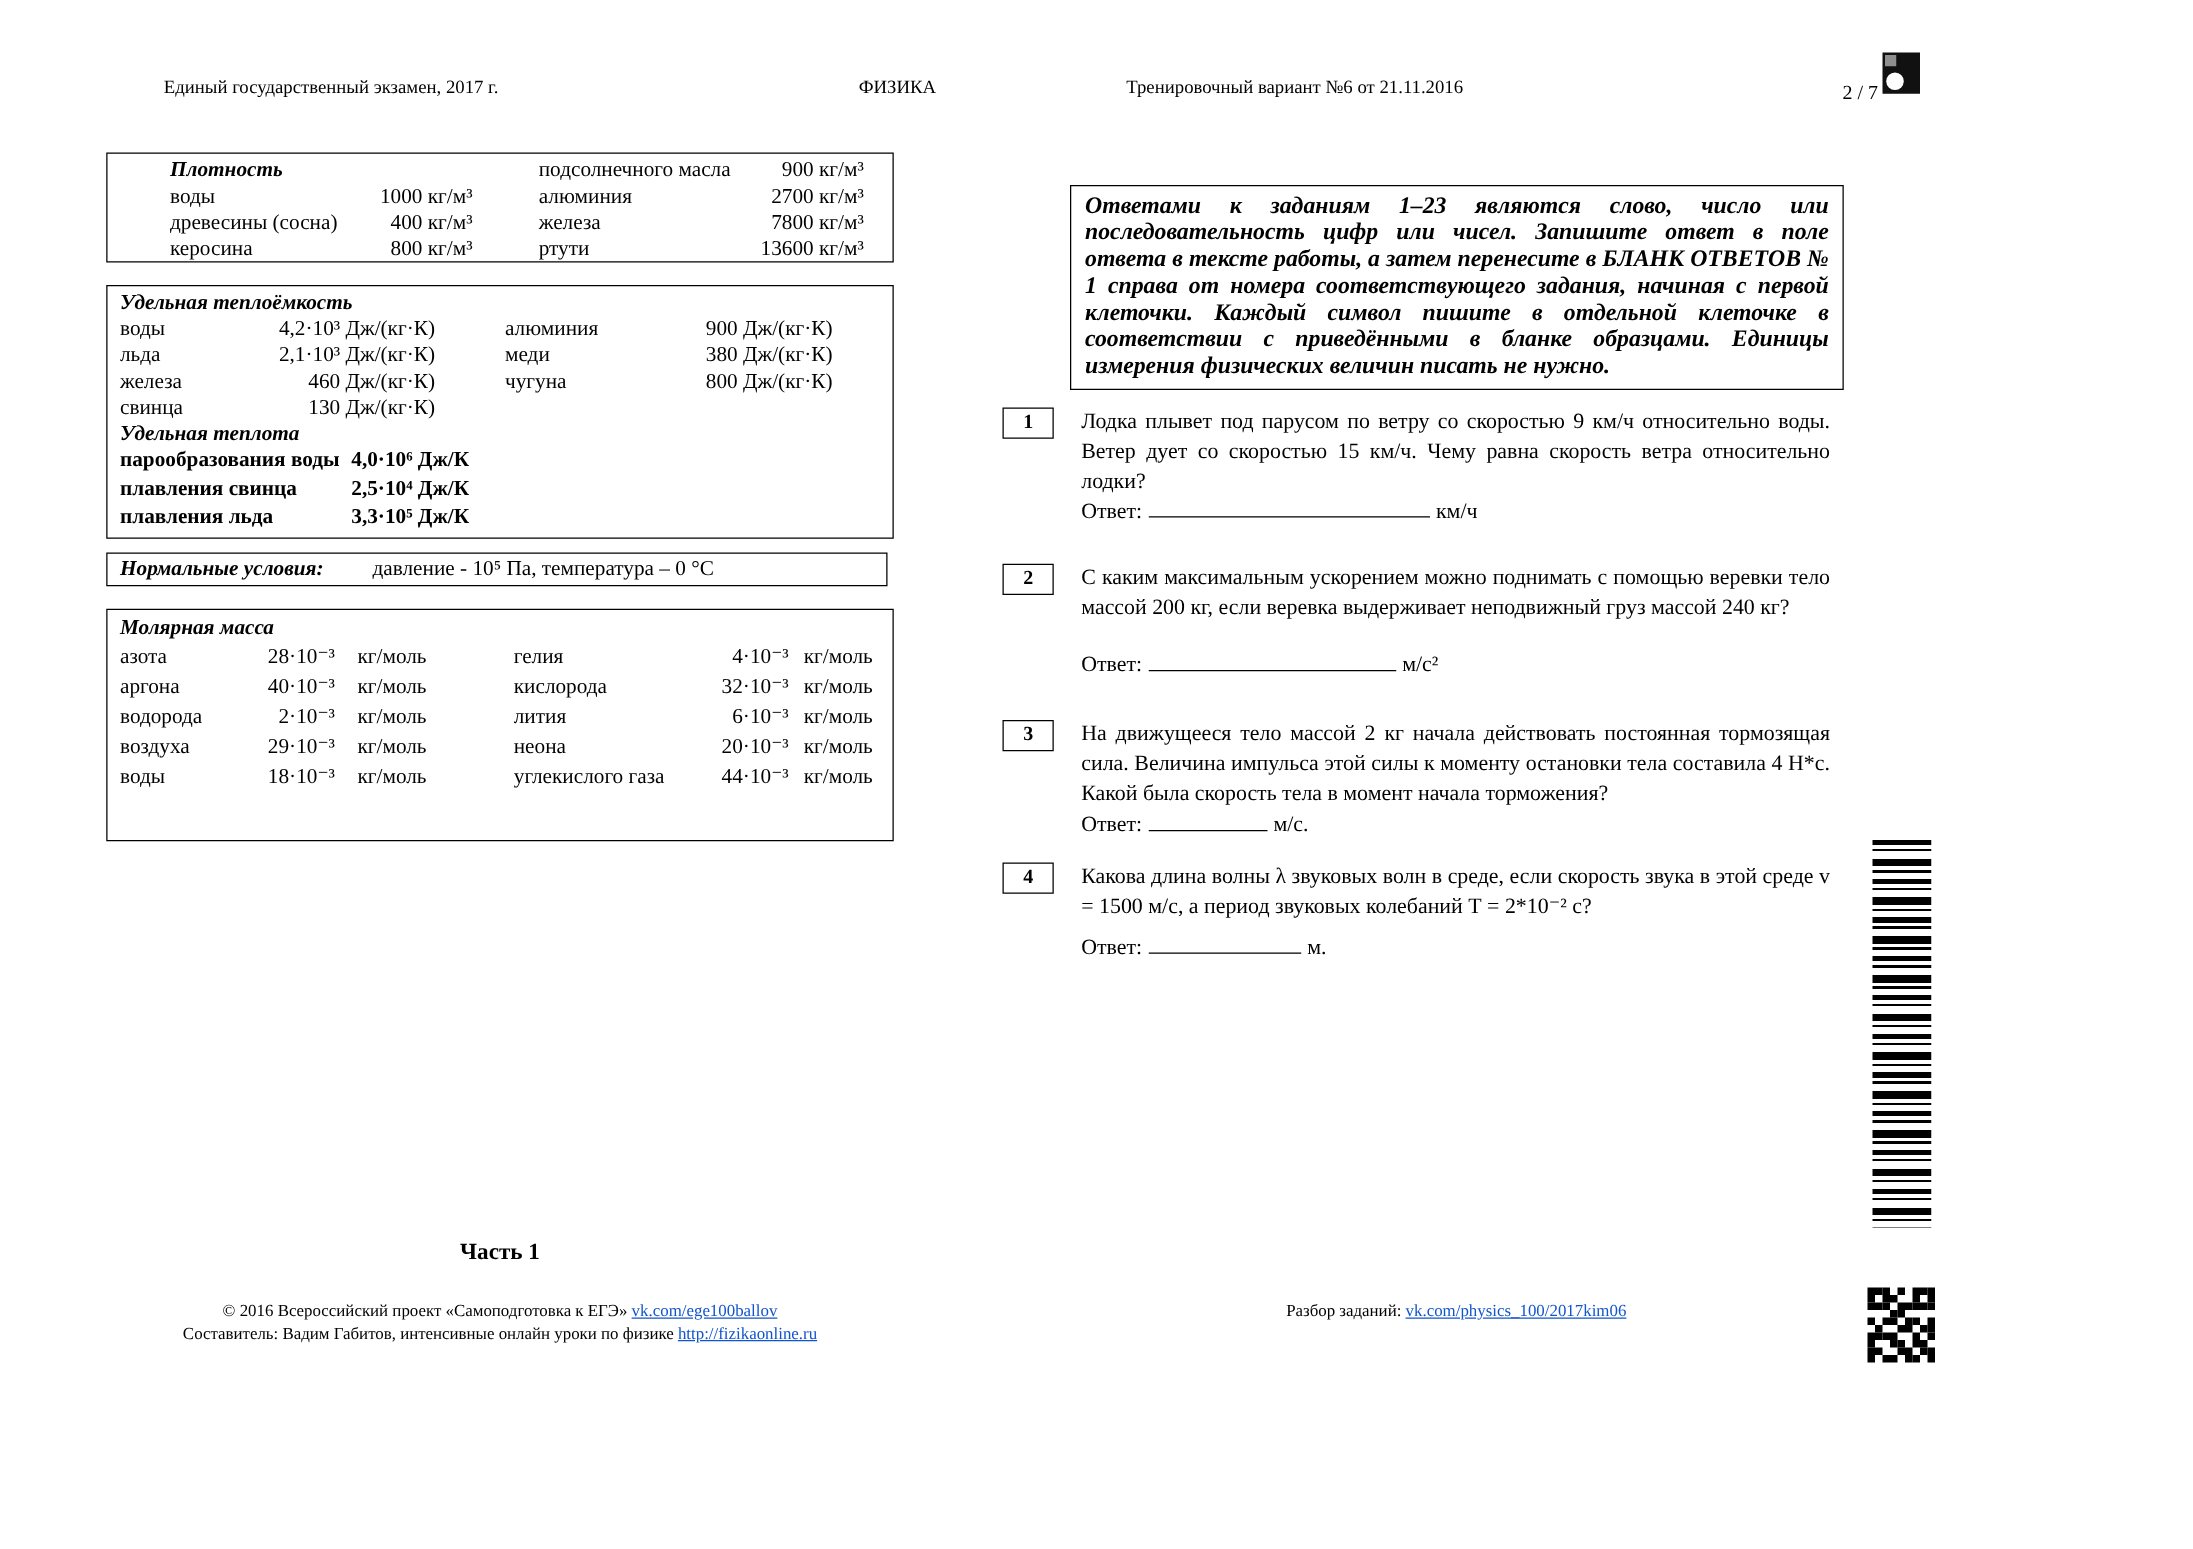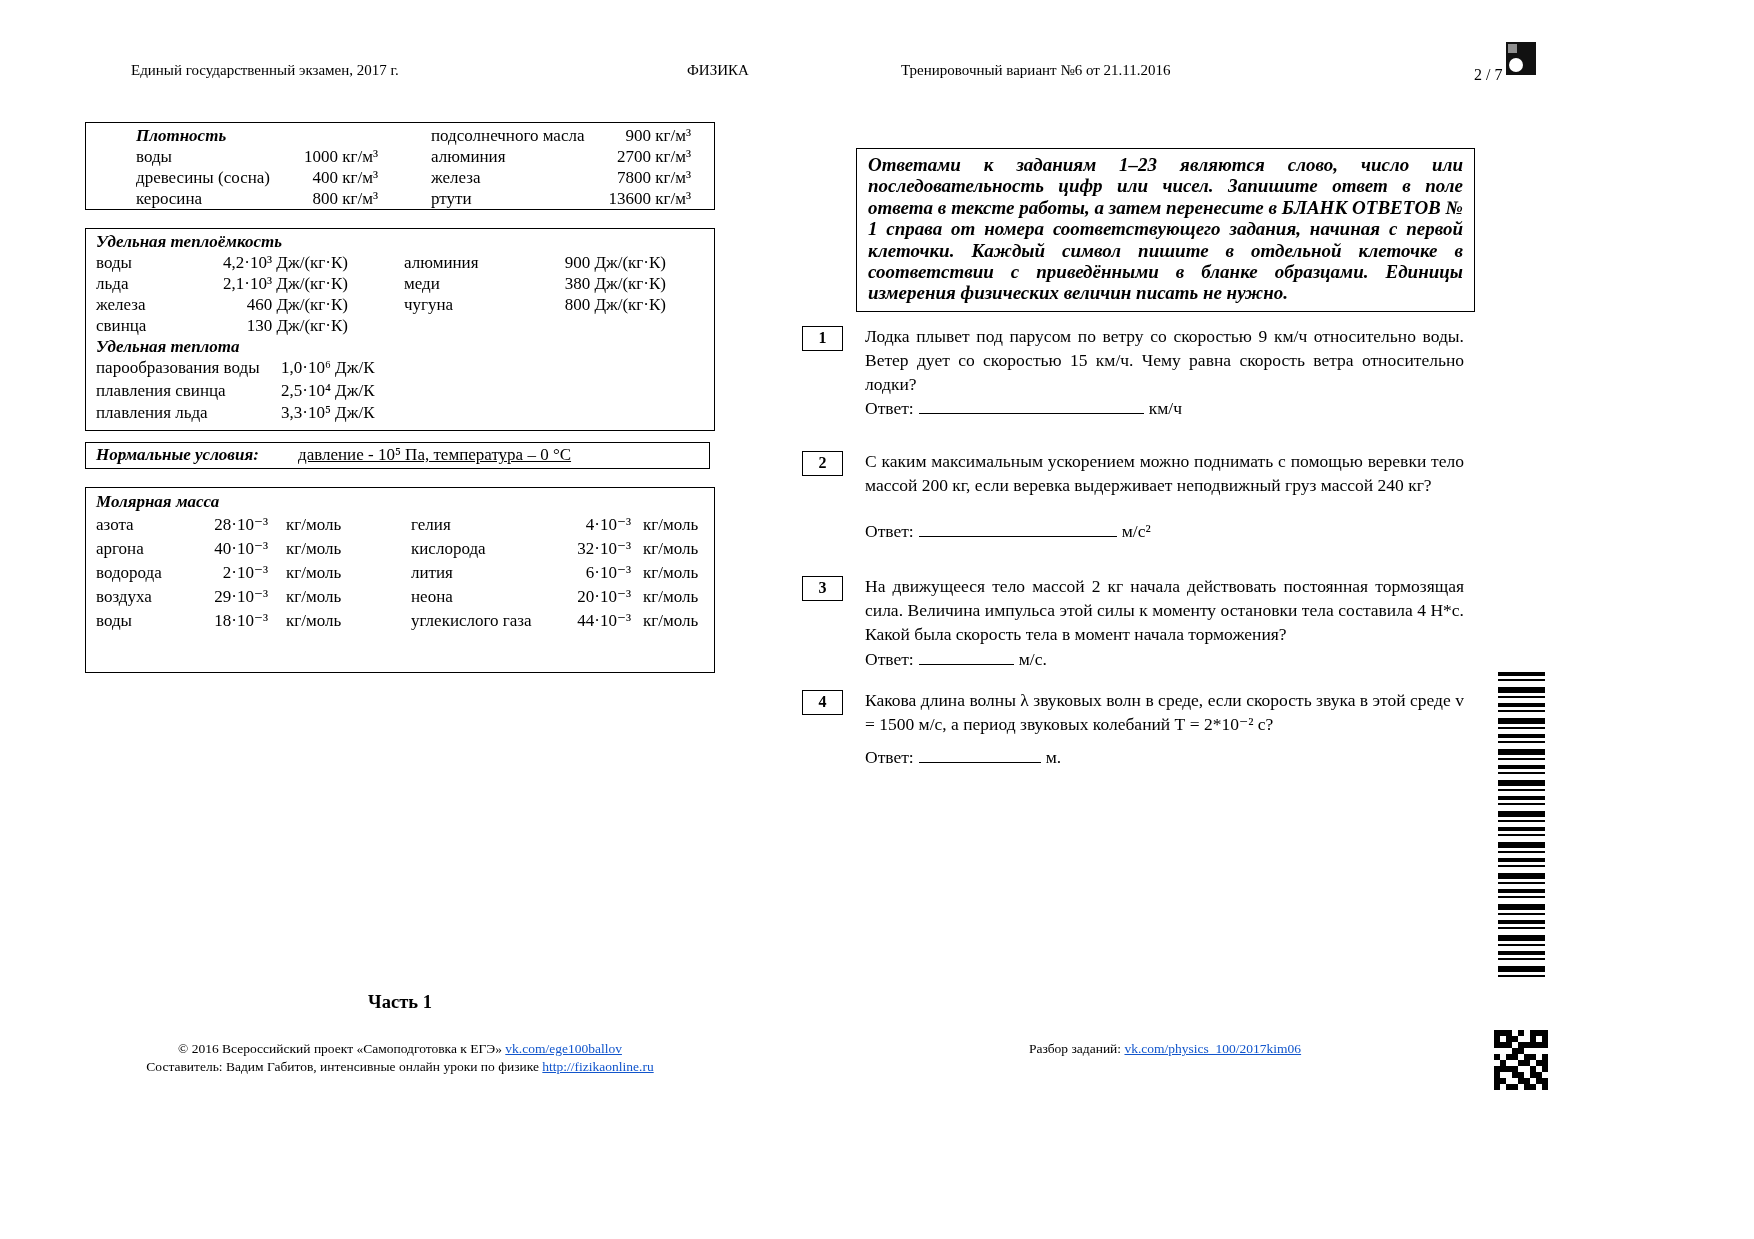--- a/index.html
+++ b/index.html
@@ -27,24 +27,24 @@
 
   #box-density { top: 122px; height: 88px; }
   .density-grid { grid-template-columns: 140px 102px 210px 103px; margin-left: 40px; }
   .density-grid .span2 { grid-column: 1 / 3; }
   .density-grid .c3 { padding-left: 53px; }
 
   #box-heat { top: 228px; }
   .heat-grid { grid-template-columns: 110px 142px 195px 123px; }
   .heat-grid .title-row { grid-column: 1 / 5; }
   .heat-grid .c3 { padding-left: 56px; }
-  .heat2-grid { grid-template-columns: 185px auto; }
+  .heat2-grid { grid-template-columns: 185px auto; font-weight: bold; }
   .heat2-grid .c { line-height: 22.5px; }
 
-  #box-normal { top: 442px; width: 625px; height: 27px; padding: 2px 10px 14px; text-decoration: underline; }
+  #box-normal { top: 442px; width: 625px; height: 27px; padding: 2px 10px 14px; }
   #box-normal .nc-title { display: inline-block; width: 202px; }
 
   #box-molar { top: 487px; height: 186px; padding: 3px 10px 8px; }
   .molar-grid { grid-template-columns: 100px 72px 115px 170px 78px 73px; }
   .molar-grid .c { line-height: 24px; }
   .molar-grid .title-row { grid-column: 1 / 7; line-height: 22px; }
   .molar-grid .u1 { padding-left: 18px; }
   .molar-grid .l2 { padding-left: 28px; white-space: nowrap; }
   .molar-grid .u2 { padding-left: 12px; }
 
@@ -151,21 +151,21 @@
 
     <div class="c">свинца</div>
     <div class="c v">130 Дж/(кг·К)</div>
     <div class="c c3"></div>
     <div class="c v"></div>
 
     <div class="c btitle title-row">Удельная теплота</div>
   </div>
   <div class="grid heat2-grid">
     <div class="c">парообразования воды</div>
-    <div class="c">1,0·10⁶ Дж/К</div>
+    <div class="c">4,0·10⁶ Дж/К</div>
     <div class="c">плавления свинца</div>
     <div class="c">2,5·10⁴ Дж/К</div>
     <div class="c">плавления льда</div>
     <div class="c">3,3·10⁵ Дж/К</div>
   </div>
 </div>
 
 <div class="box abs" id="box-normal">
   <span class="btitle nc-title">Нормальные условия:</span><span>давление - 10⁵ Па, температура – 0 °С</span>
 </div>

